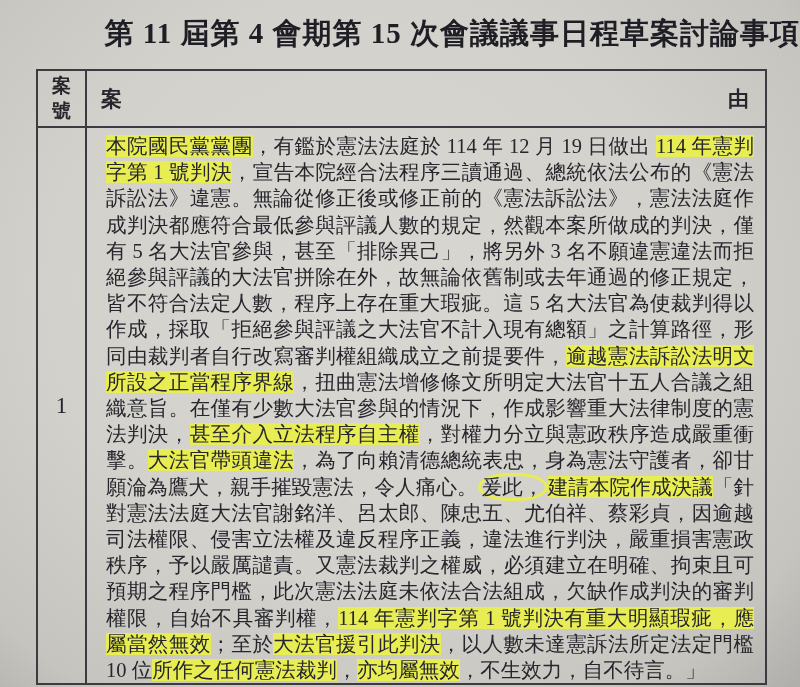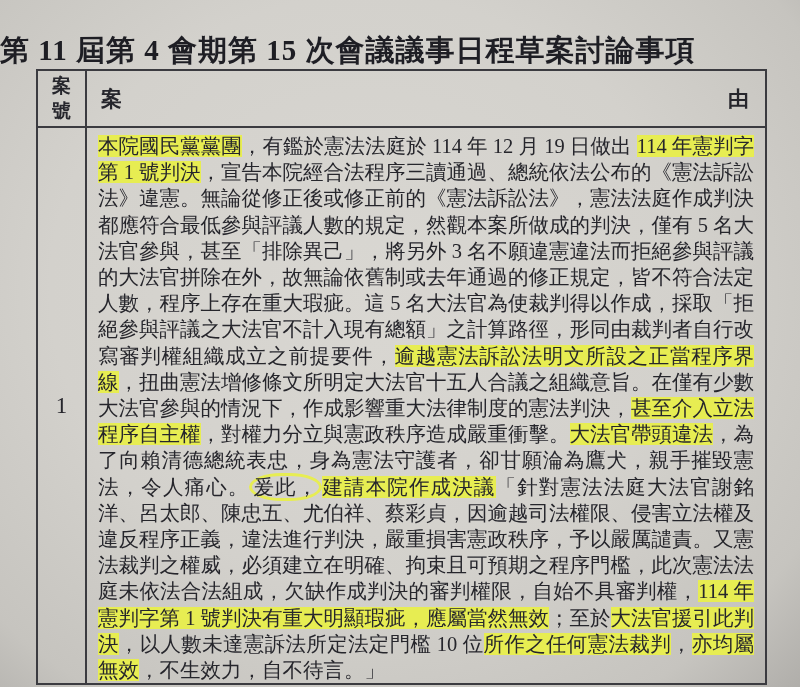--- a/index.html
+++ b/index.html
@@ -12,22 +12,22 @@
   html,body{ width:800px; height:687px; overflow:hidden; }
   body{
     font-family:"Liberation Serif","DejaVu Serif",serif;
     color:var(--ink);
     background:
       radial-gradient(ellipse at 46% 42%, #d9d7d2 0%, #d3d1cc 52%, #c6c4bf 84%, #b0aeaa 100%);
   }
   .page{ position:relative; width:800px; height:687px; }
 
   .title{
-    position:absolute; top:31px; left:0; width:100%;
-    text-align:left;
+    position:absolute; top:14px; left:0; width:100%;
+    text-align:right;
     font-size:29px; font-weight:600; letter-spacing:1px;
     color:#1e1e24;
   }
 
   .agenda-table{
     position:absolute; left:36px; top:69px;
     width:731px; height:616px;
     border:2px solid var(--border);
     background:transparent;
   }
@@ -52,20 +52,21 @@
   }
   .td-caseno{
     width:49px; border-right:2px solid var(--border);
     display:flex; align-items:center; justify-content:center;
     font-size:23px;
   }
   .td-subject{
     flex:1;
     padding:5px 11px 0 11px;
     overflow:hidden;
+    margin-left:8px;
   }
   .case-text{
     font-size:20.5px;
     line-height:26.2px;
     text-align:justify;
     text-justify:inter-ideograph;
     color:var(--ink);
   }
   .hl{
     background:var(--highlight);

